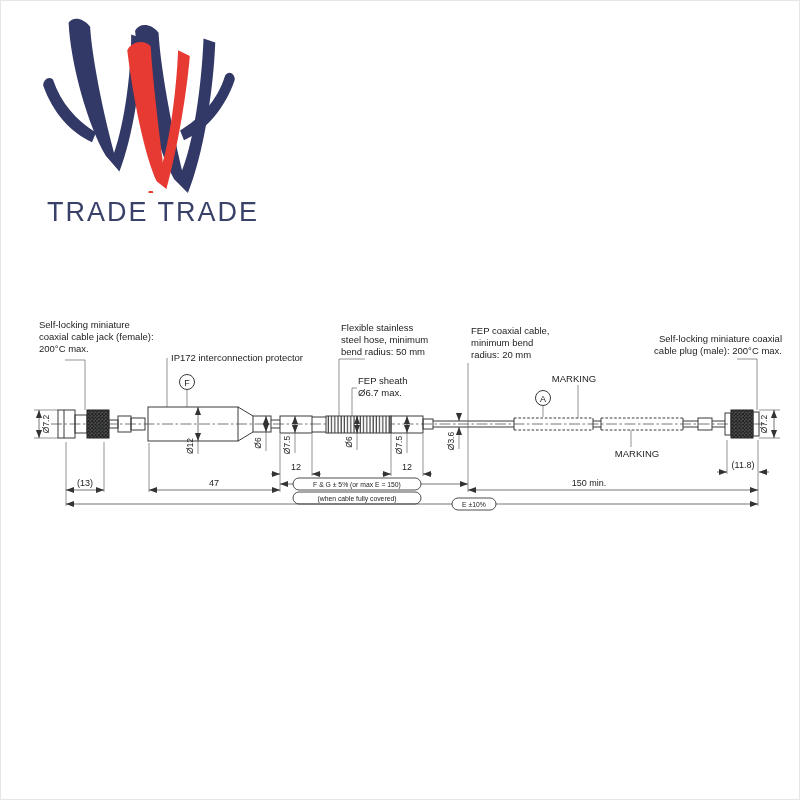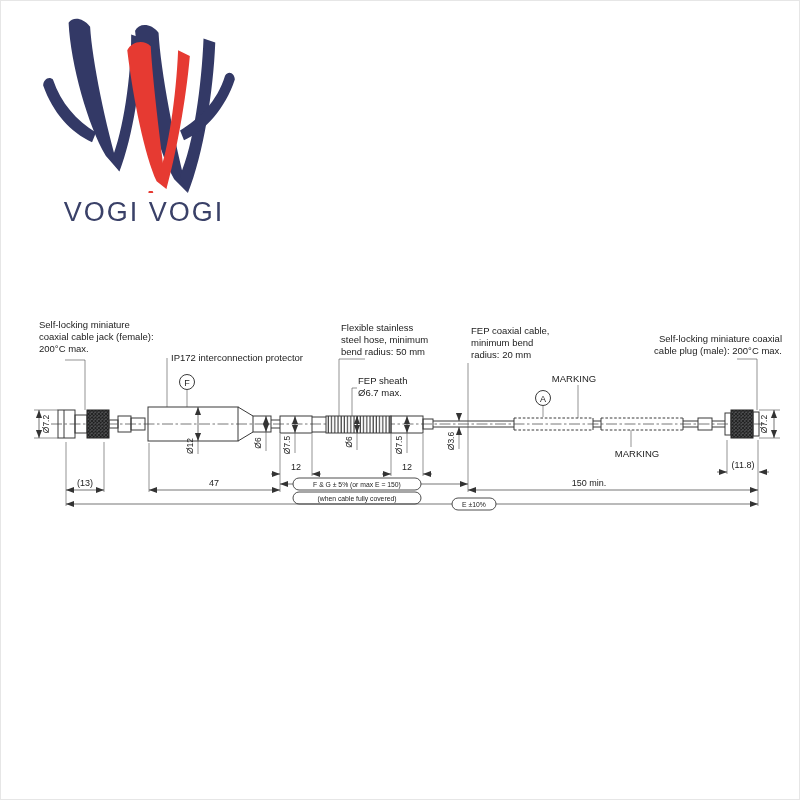--- a/index.html
+++ b/index.html
@@ -42,21 +42,21 @@
         <path d="M150,180 C166,140 176,76 178,26 L166,22 C164,70 156,130 142,162 Z"></path>
         <path d="M198,64 C188,94 168,116 146,126 L142,116 C162,104 180,86 188,60 C192,54 198,58 198,64 Z"></path>
       </g>
       <g fill="#e63a32">
         <path d="M88,34 C94,84 106,142 118,168 L128,176 C122,130 114,66 112,30 C104,22 92,26 88,34 Z"></path>
         <path d="M128,176 C138,140 148,86 152,40 L140,34 C138,82 130,136 120,162 Z"></path>
         <path d="M114,178 C118,190 118,200 114,206 C108,196 108,186 110,178 Z"></path>
       </g>
     </svg>
   </div>
-  <div class="wordmark">VOGI VOGI</div>
+  <div class="wordmark">TRADE TRADE</div>
 
   <svg style="position:absolute;left:0;top:300px;" width="798" height="215" viewBox="0 300 798 215">
     <defs>
       <marker id="arr" viewBox="0 0 10 10" refX="10" refY="5" markerWidth="8" markerHeight="8" orient="auto-start-reverse" markerUnits="userSpaceOnUse">
         <path d="M0,1.2 L10,5 L0,8.8 Z" fill="#333"></path>
       </marker>
       <pattern id="knurl" width="3.5" height="3.5" patternUnits="userSpaceOnUse">
         <rect width="3.5" height="3.5" fill="#58595b"></rect>
         <path d="M0,0 L3.5,3.5 M3.5,0 L0,3.5" stroke="#1a1a1a" stroke-width="0.9"></path>
       </pattern>

